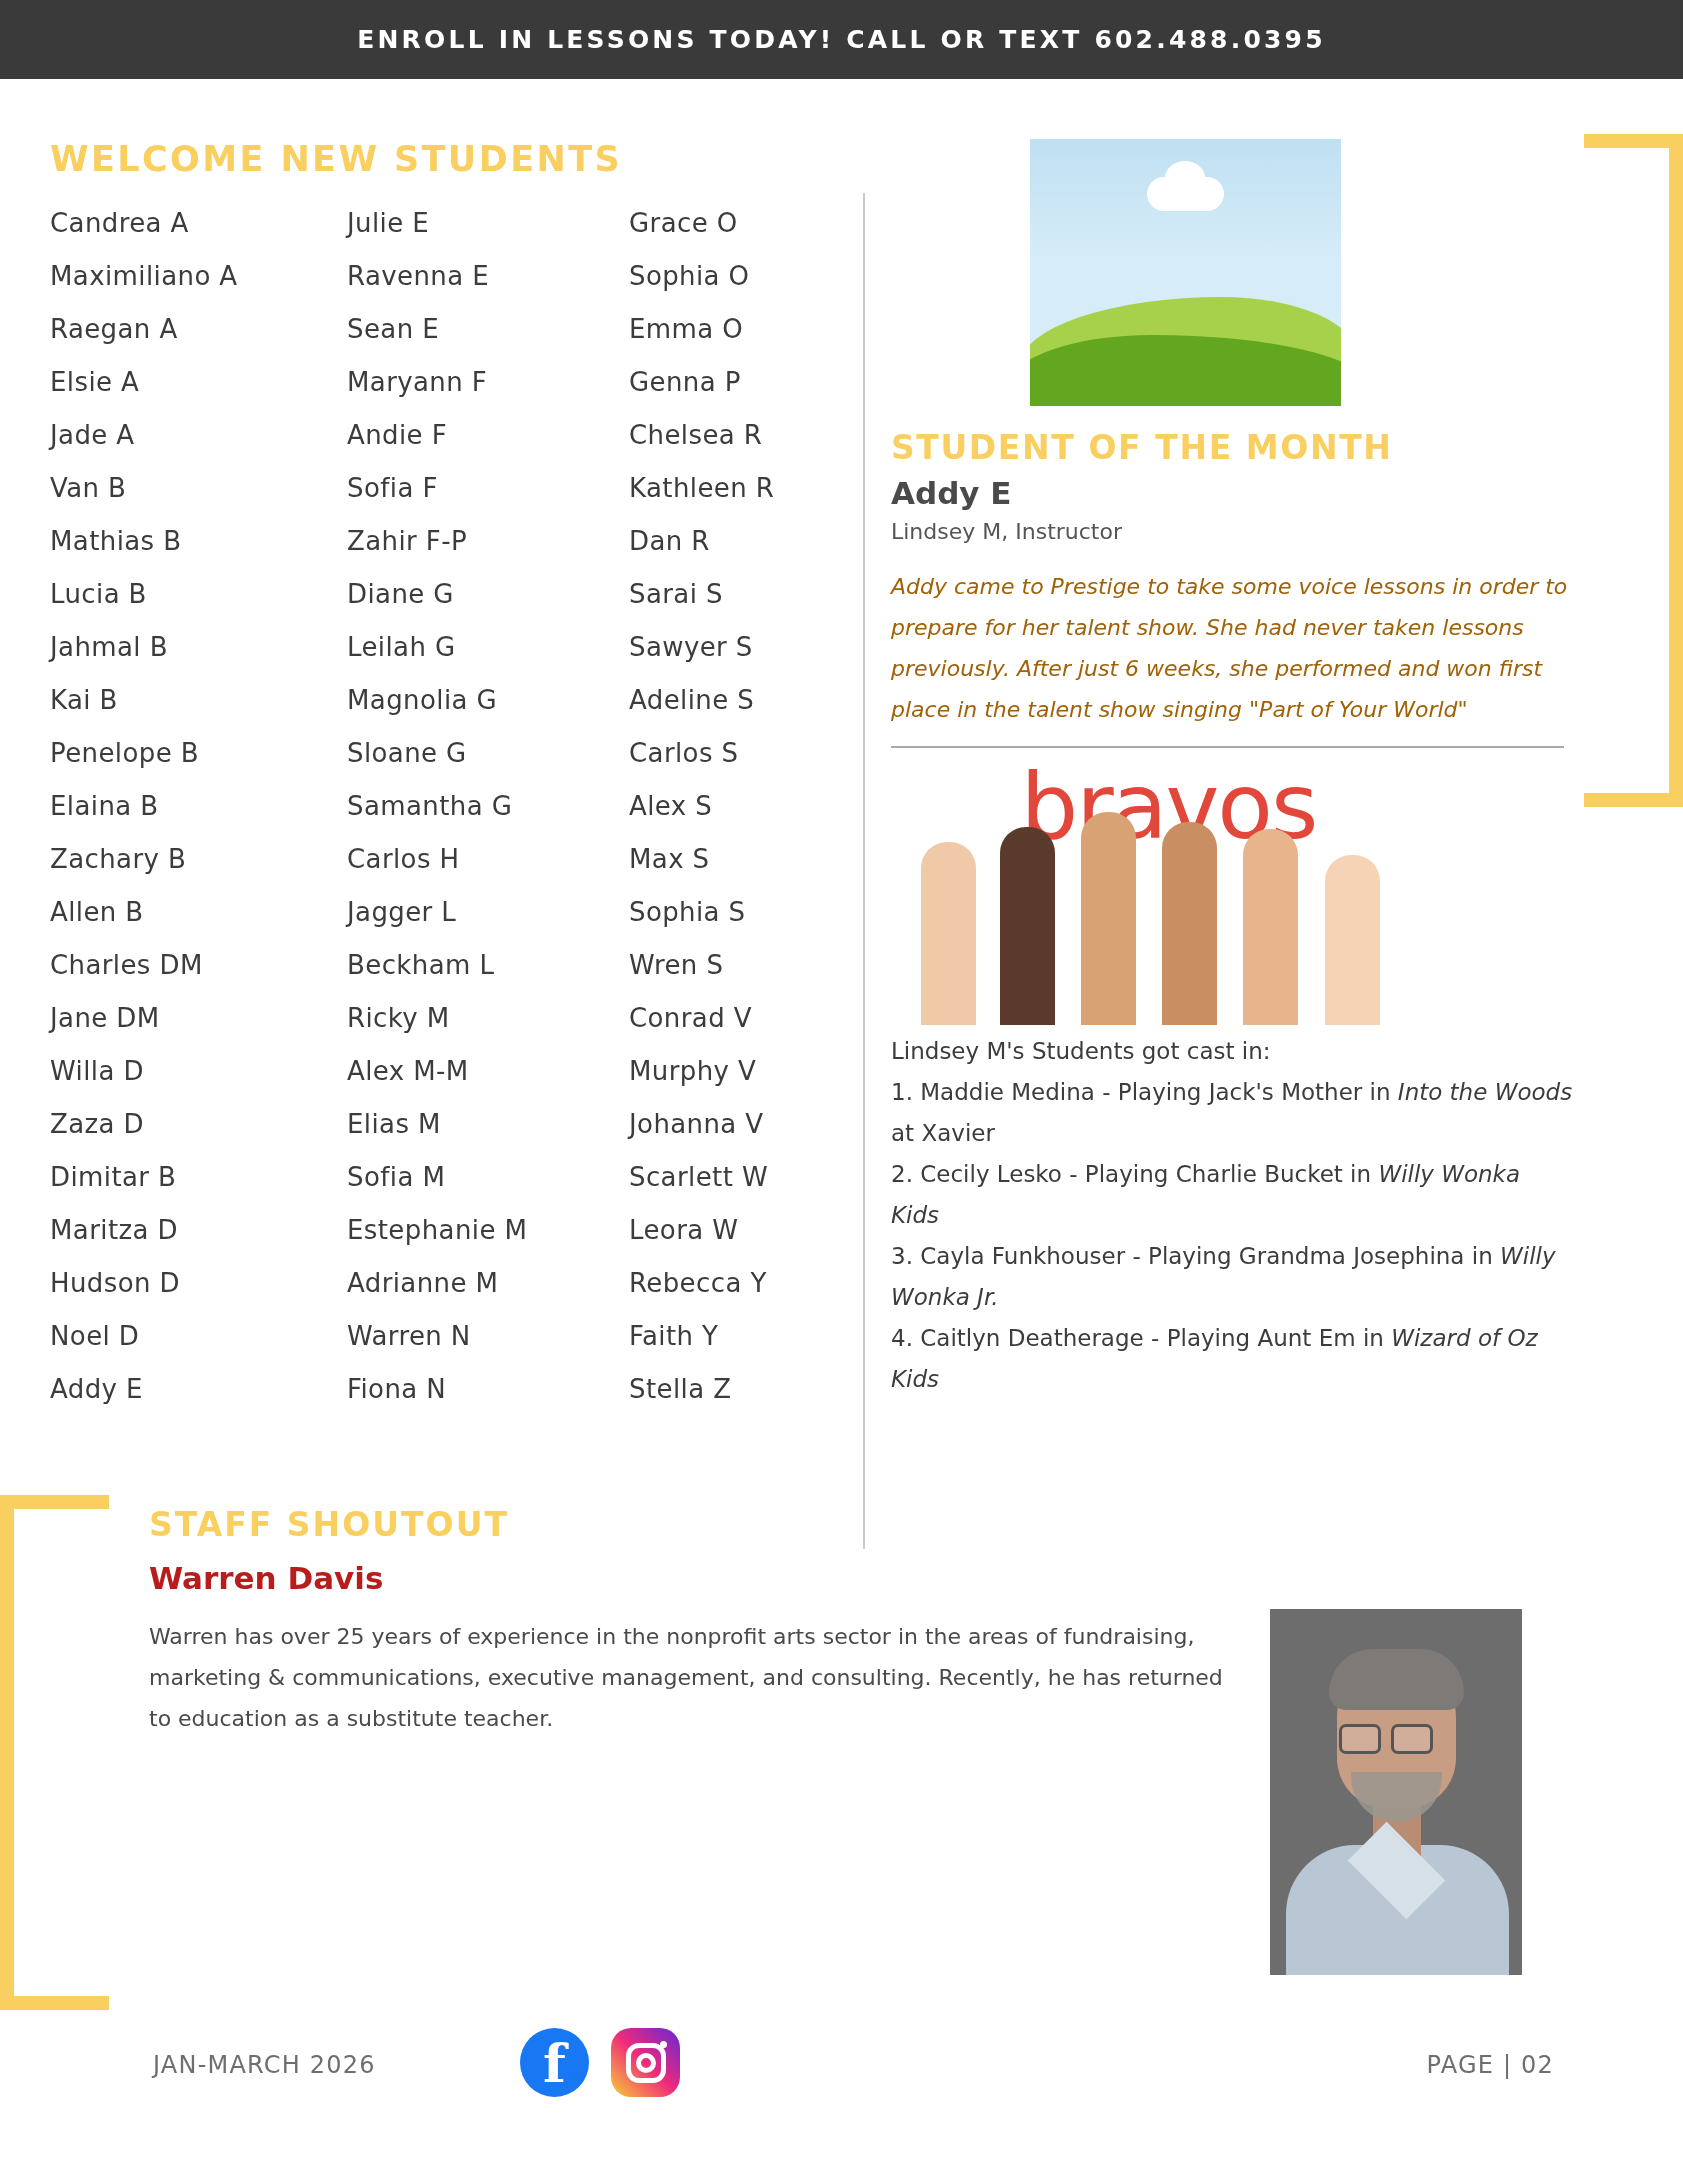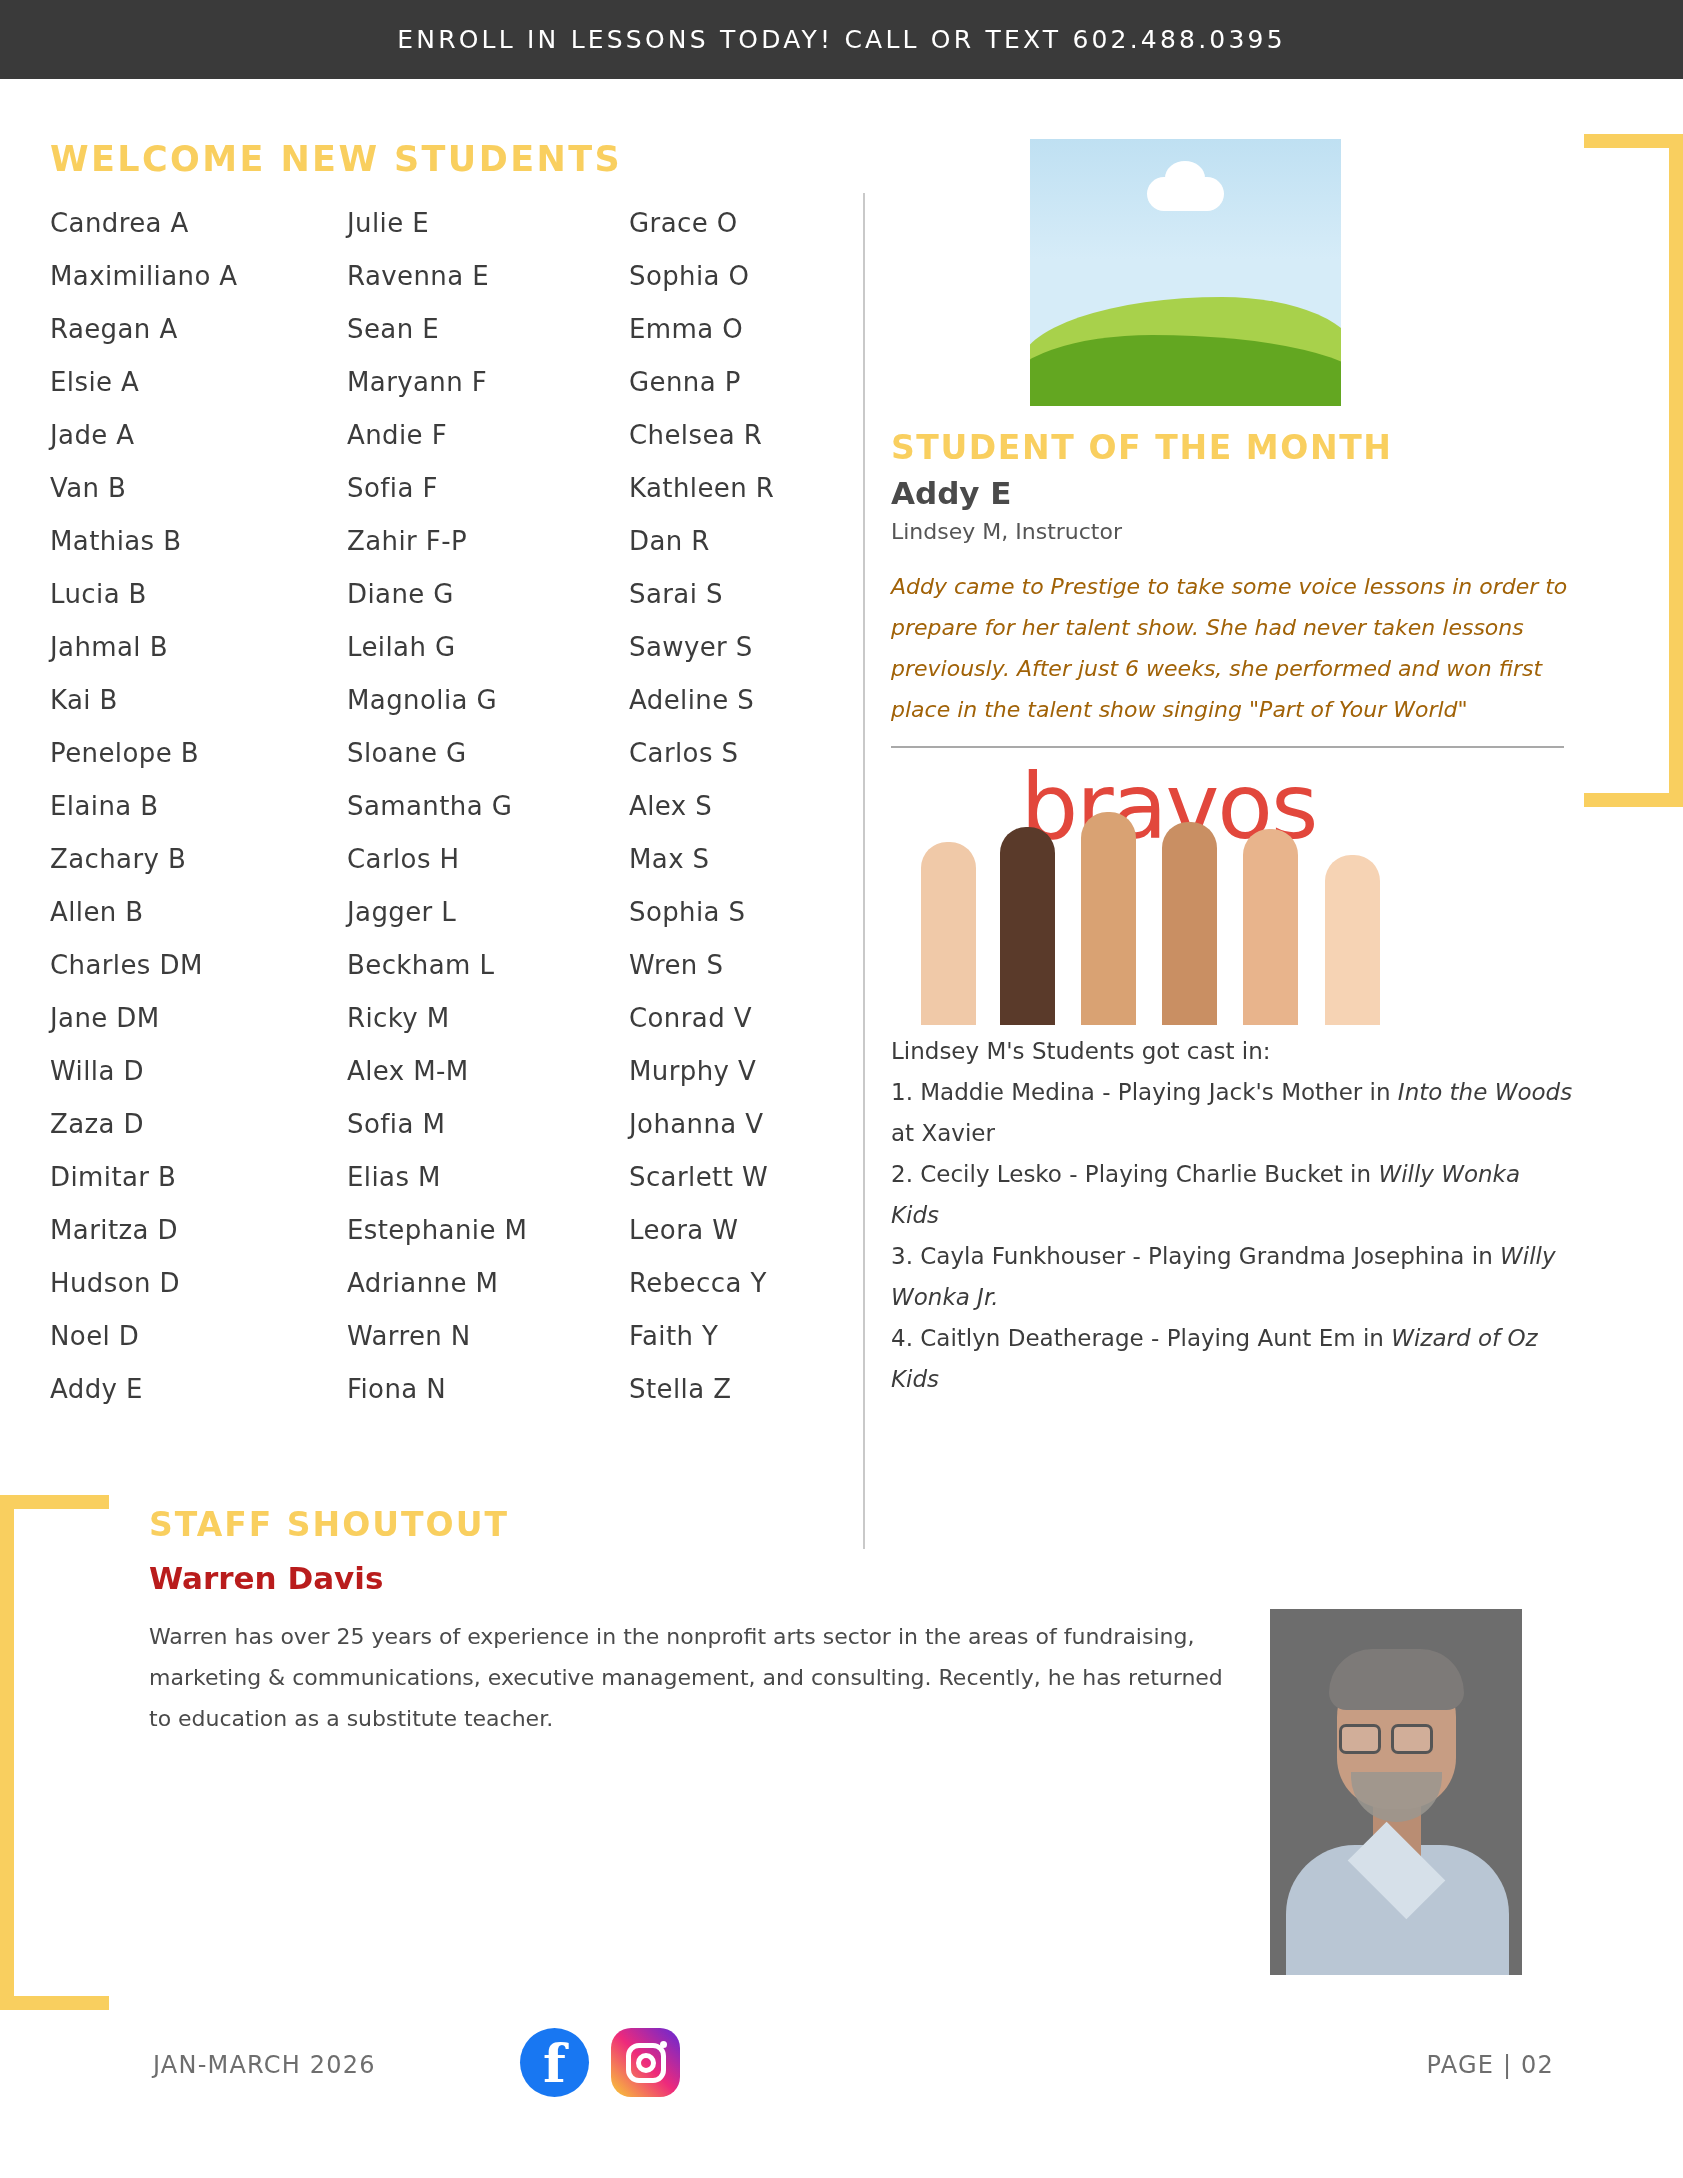--- a/index.html
+++ b/index.html
@@ -24,21 +24,21 @@
     width: 1683px;
     height: 79px;
     background: #3a3a3a;
     display: flex;
     align-items: center;
     justify-content: center;
   }
   .top-banner-text {
     color: #ffffff;
     font-size: 25px;
-    font-weight: normal;
+    font-weight: bold;
     letter-spacing: 3.2px;
   }
 
   
   .bracket-right {
     position: absolute;
     right: 0px; top: 134px;
     width: 99px; height: 673px;
     border-top: 14px solid #f9cf5f;
     border-right: 14px solid #f9cf5f;
@@ -407,22 +407,22 @@
         <div class="student-name">Diane G</div>
         <div class="student-name">Leilah G</div>
         <div class="student-name">Magnolia G</div>
         <div class="student-name">Sloane G</div>
         <div class="student-name">Samantha G</div>
         <div class="student-name">Carlos H</div>
         <div class="student-name">Jagger L</div>
         <div class="student-name">Beckham L</div>
         <div class="student-name">Ricky M</div>
         <div class="student-name">Alex M-M</div>
+        <div class="student-name">Elias M</div>
         <div class="student-name">Sofia M</div>
-        <div class="student-name">Elias M</div>
         <div class="student-name">Estephanie M</div>
         <div class="student-name">Adrianne M</div>
         <div class="student-name">Warren N</div>
         <div class="student-name">Fiona N</div>
       </div>
       <div class="student-col c3">
         <div class="student-name">Grace O</div>
         <div class="student-name">Sophia O</div>
         <div class="student-name">Emma O</div>
         <div class="student-name">Genna P</div>

